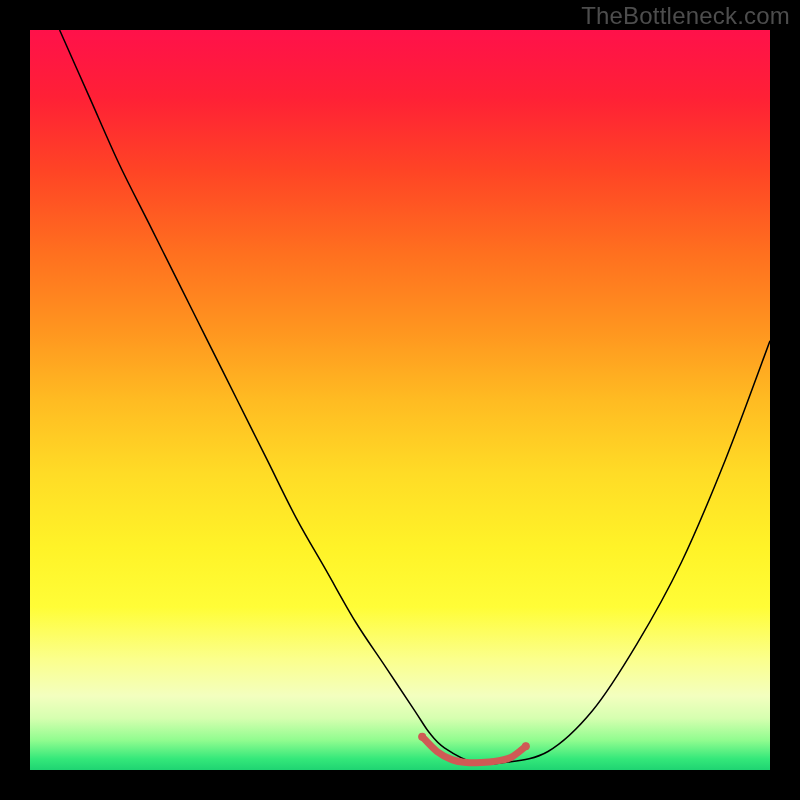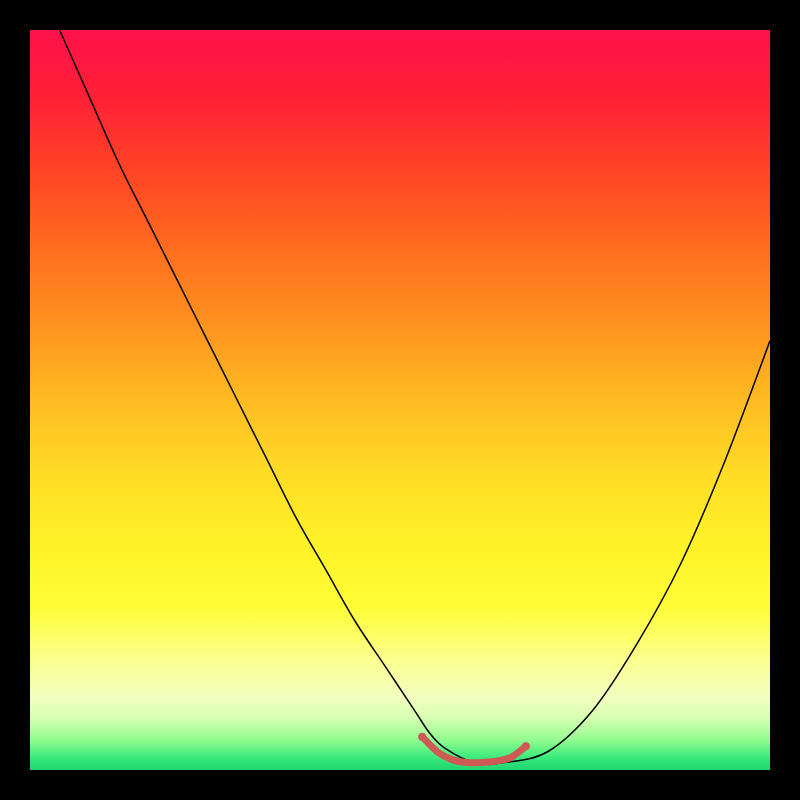--- a/index.html
+++ b/index.html
@@ -35,20 +35,21 @@
     height: 740px;
   }
   svg {
     display: block;
   }
 </style>
 </head>
 <body>
 
 <div class="frame">
+  <div class="watermark">TheBottleneck.com</div>
 
   <div class="plot">
     <svg id="chart-svg" width="740" height="740" viewBox="0 0 740 740">
       <defs>
         <linearGradient id="bg-grad" x1="0" y1="0" x2="0" y2="1">
             <stop offset="0%" stop-color="#ff114a"></stop>
             <stop offset="9%" stop-color="#ff2036"></stop>
             <stop offset="19%" stop-color="#ff4425"></stop>
             <stop offset="30%" stop-color="#ff6f1f"></stop>
             <stop offset="40%" stop-color="#ff931f"></stop>

